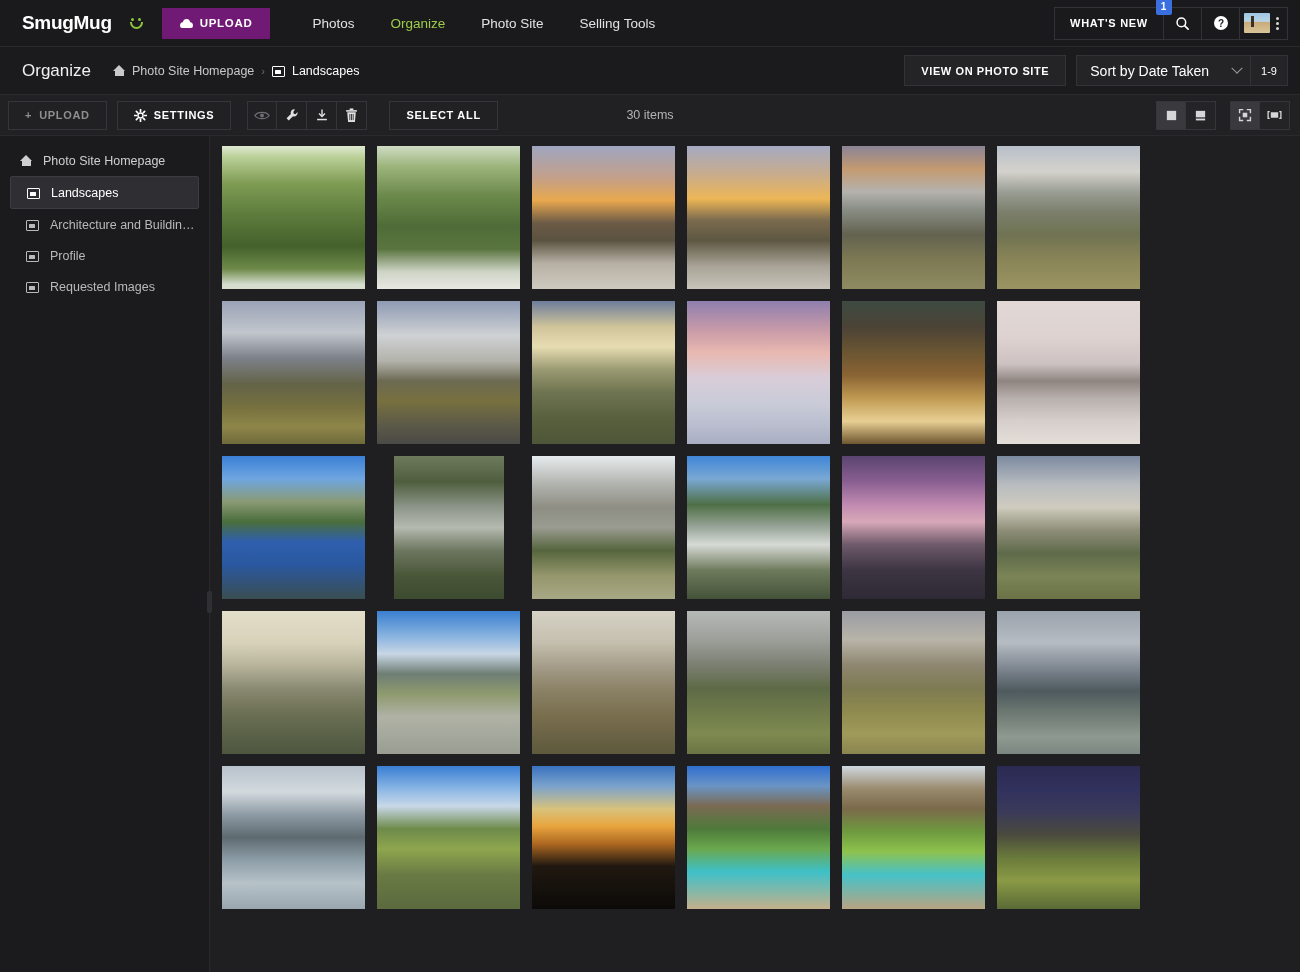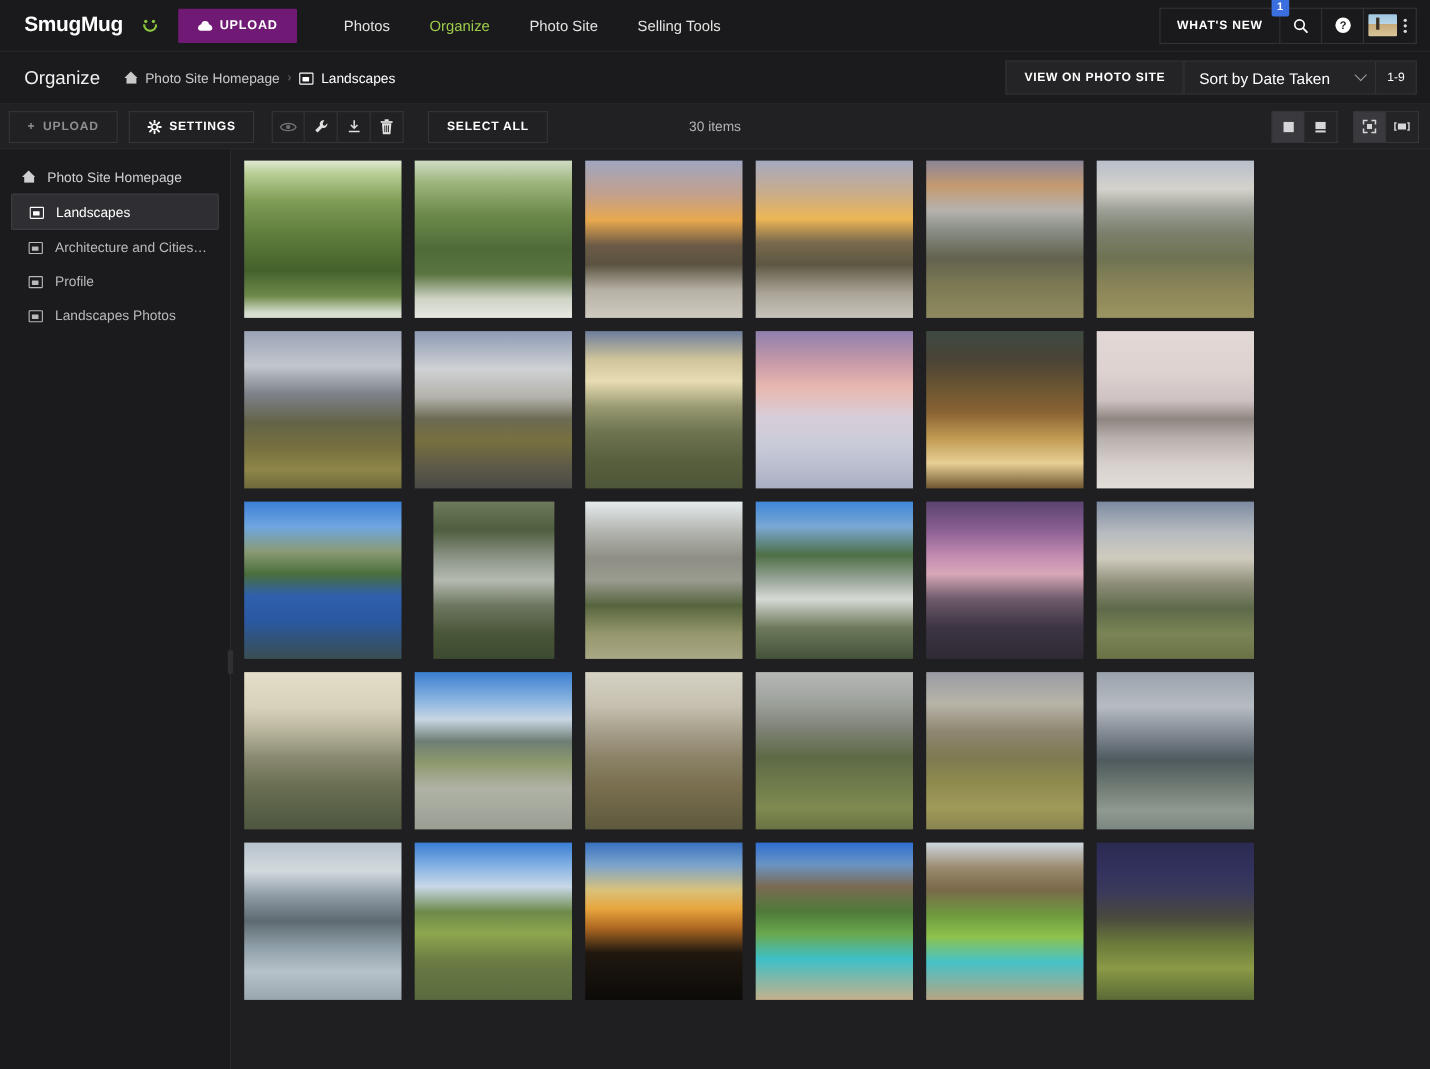--- a/index.html
+++ b/index.html
@@ -118,21 +118,21 @@
   }
   .page-title { font-size: 17px; color: #f0f0f0; font-weight: normal; }
   .crumbs { display: flex; align-items: center; gap: 7px; margin-left: 22px; }
   .crumb {
     display: flex; align-items: center; gap: 6px;
     font-size: 12.5px; color: #c9c9c9; cursor: pointer;
   }
   .crumb.current { color: #fff; }
   .crumb-sep { color: #6d6d6d; font-size: 11px; }
 
-  .head-right { margin-left: auto; display: flex; align-items: center; }
+  .head-right { margin-left: auto; display: flex; align-items: center; gap: 10px; }
   .view-site-btn {
     height: 31px; padding: 0 16px; background: #242426;
     border: 1px solid #333337; color: #fff;
     font-size: 11px; font-weight: bold; letter-spacing: 0.6px;
     cursor: pointer; display: flex; align-items: center;
   }
   .sort-wrap {
     height: 31px; display: flex; align-items: stretch;
     border: 1px solid #333337; background: #242426;
   }
@@ -445,29 +445,29 @@
         <div class="side-item root">
           <span class="home-ico"></span>
           <span>Photo Site Homepage</span>
         </div>
         <div class="side-item sel">
           <span class="folder-ico"></span>
           <span>Landscapes</span>
         </div>
         <div class="side-item">
           <span class="folder-ico"></span>
-          <span>Architecture and Cities…</span>
+          <span>Architecture and Buildin…</span>
         </div>
         <div class="side-item">
           <span class="folder-ico"></span>
           <span>Profile</span>
         </div>
         <div class="side-item">
           <span class="folder-ico"></span>
-          <span>Landscapes Photos</span>
+          <span>Requested Images</span>
         </div>
       </div>
     <div class="resize-handle"></div>
   </div>
 
   <div class="grid-area">
     <div class="grid" id="photoGrid">
         <div class="cell">
           <div class="thumb" title="Green oak tree tunnel over gravel road" style="width: 143px; height: 143px; background: linear-gradient(rgb(223, 233, 210) 0%, rgb(185, 207, 150) 8%, rgb(127, 156, 84) 26%, rgb(93, 124, 60) 48%, rgb(68, 97, 44) 70%, rgb(110, 138, 74) 86%, rgb(215, 222, 208) 97%);"></div>
         </div>

